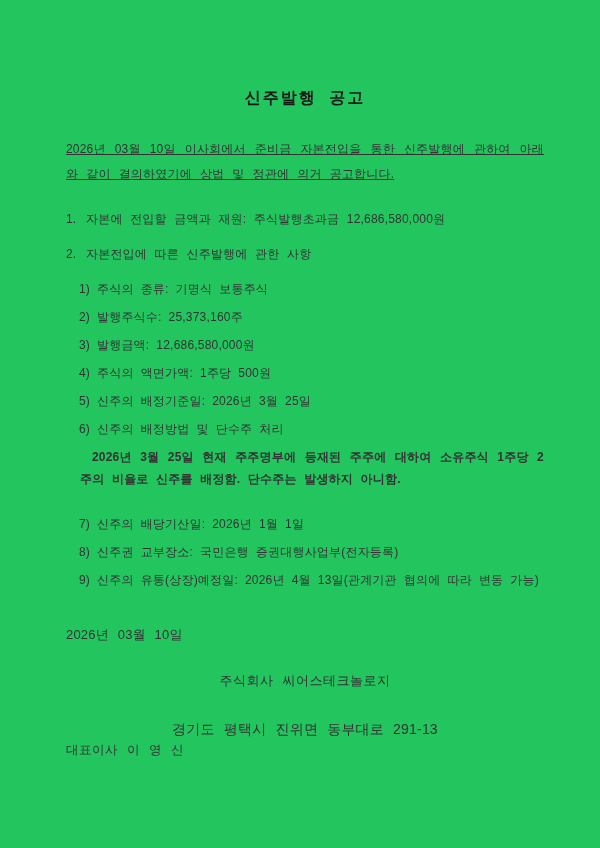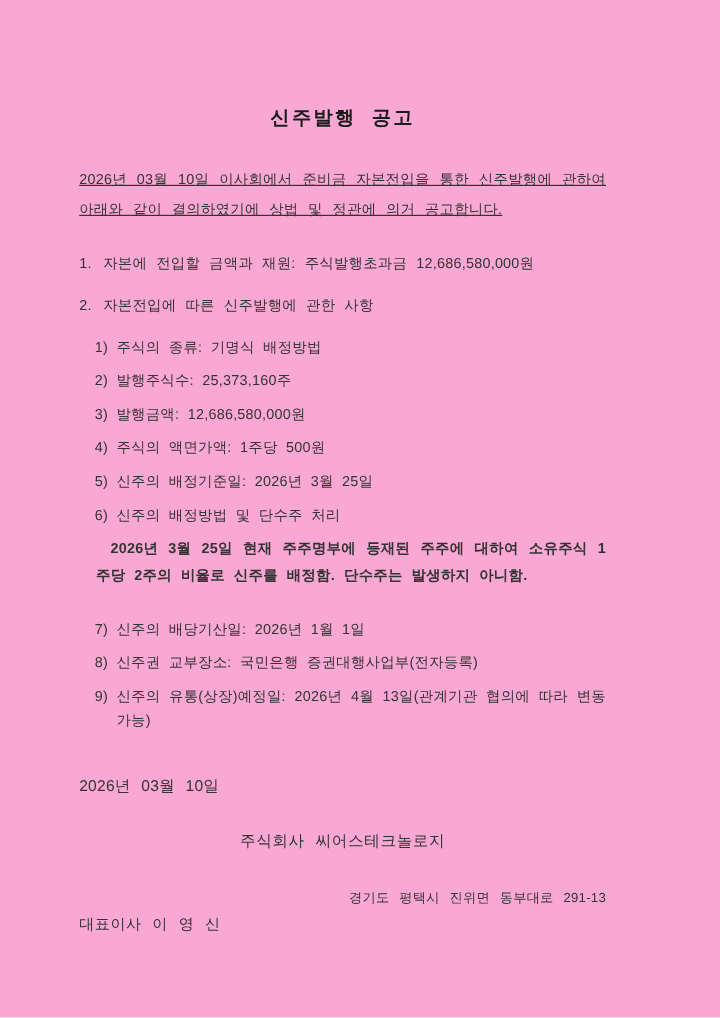--- a/index.html
+++ b/index.html
@@ -1,22 +1,22 @@
 <!DOCTYPE html>
 <html><head>
 <meta charset="utf-8">
 <style>
   html, body { margin: 0; padding: 0; background: #ffffff; }
   .page {
     position: relative;
     width: 600px;
     height: 848px;
     box-sizing: border-box;
-    background: #f9a8d4;
-    padding: 88px 95px 0 66px;
+    background: #22c55e;
+    padding: 88px 56px 0 66px;
     font-family: "Liberation Sans", sans-serif;
     font-size: 12px;
     color: #333333;
     letter-spacing: 0.2px;
     overflow: hidden;
   }
   .title {
     margin: 0 0 28px 0;
     text-align: center;
     font-size: 16px;
@@ -69,22 +69,22 @@
   }
   .company-name {
     margin: 28px 0 0 0;
     text-align: center;
     font-size: 13px;
     word-spacing: 5px;
     letter-spacing: 0.5px;
   }
   .company-address {
     margin: 29px 0 0 0;
-    text-align: right;
-    font-size: 11px;
+    text-align: center;
+    font-size: 14px;
     line-height: 21px;
     word-spacing: 5px;
   }
   .ceo-name {
     margin: 0;
     text-align: left;
     font-size: 12.5px;
     line-height: 21px;
     word-spacing: 5px;
     letter-spacing: 0.5px;
@@ -106,21 +106,21 @@
 
   <div class="item">
     <span class="no">2.</span>
     <span class="text">자본전입에 따른 신주발행에 관한 사항</span>
   </div>
 
   <div class="sublist">
 
     <div class="sub">
       <span class="no">1)</span>
-      <span class="text">주식의 종류: 기명식 배정방법</span>
+      <span class="text">주식의 종류: 기명식 보통주식</span>
     </div>
 
     <div class="sub">
       <span class="no">2)</span>
       <span class="text">발행주식수: 25,373,160주</span>
     </div>
 
     <div class="sub">
       <span class="no">3)</span>
       <span class="text">발행금액: 12,686,580,000원</span>

